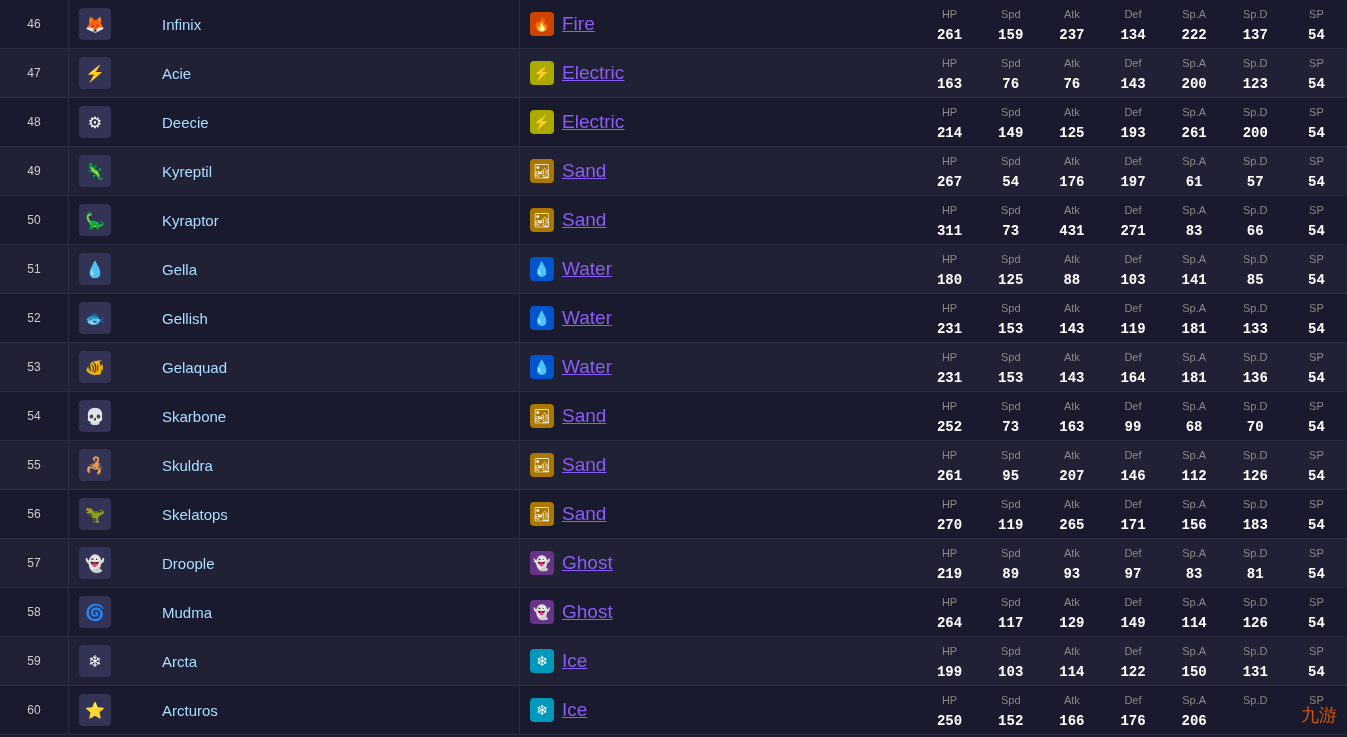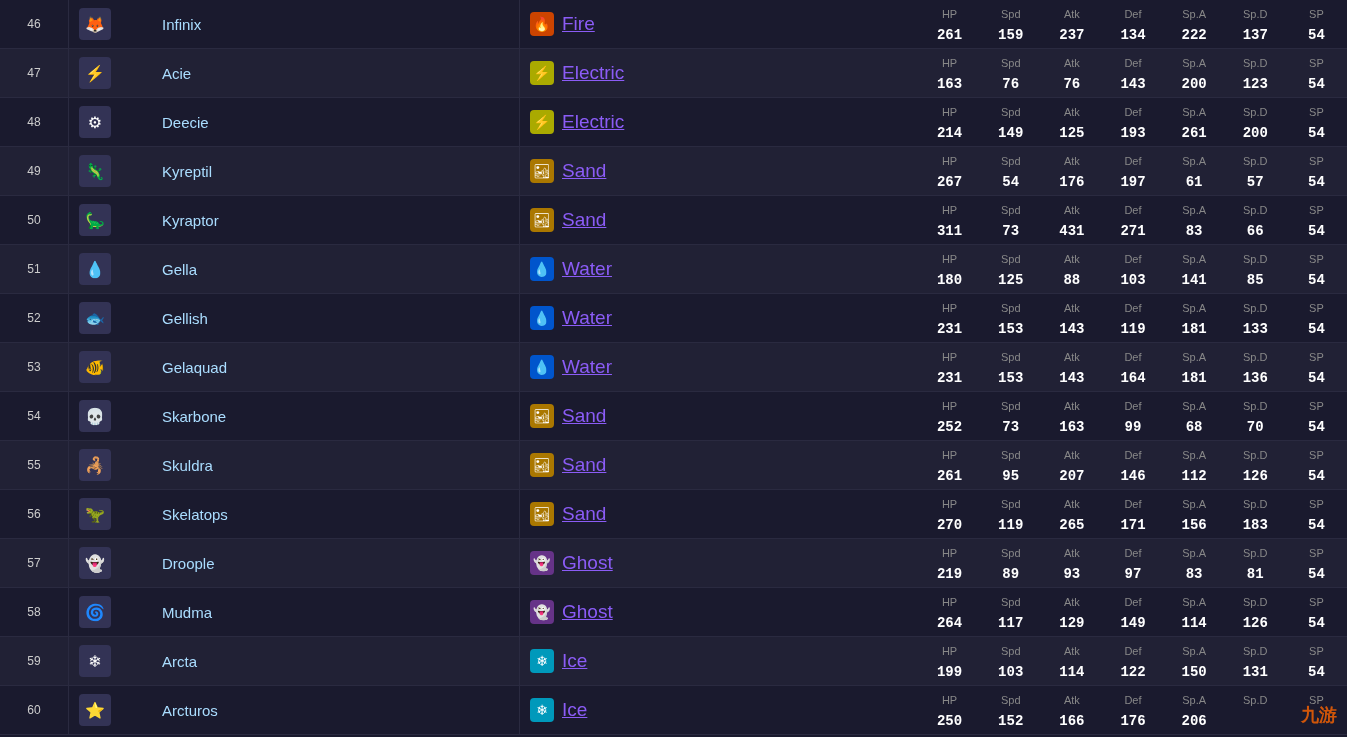--- a/index.html
+++ b/index.html
@@ -104,21 +104,21 @@
       font-size: 14px;
       color: #ffffff;
       font-weight: bold;
     }
     .watermark {
       position: fixed;
       bottom: 10px;
       right: 10px;
       color: #ff6600;
       font-size: 18px;
-      font-weight: bold;
+      font-weight: normal;
       opacity: 0.8;
     }
     .creature-icon {
       width: 32px;
       height: 32px;
       border-radius: 4px;
       background: #333355;
       margin-right: 6px;
       display: flex;
       align-items: center;

